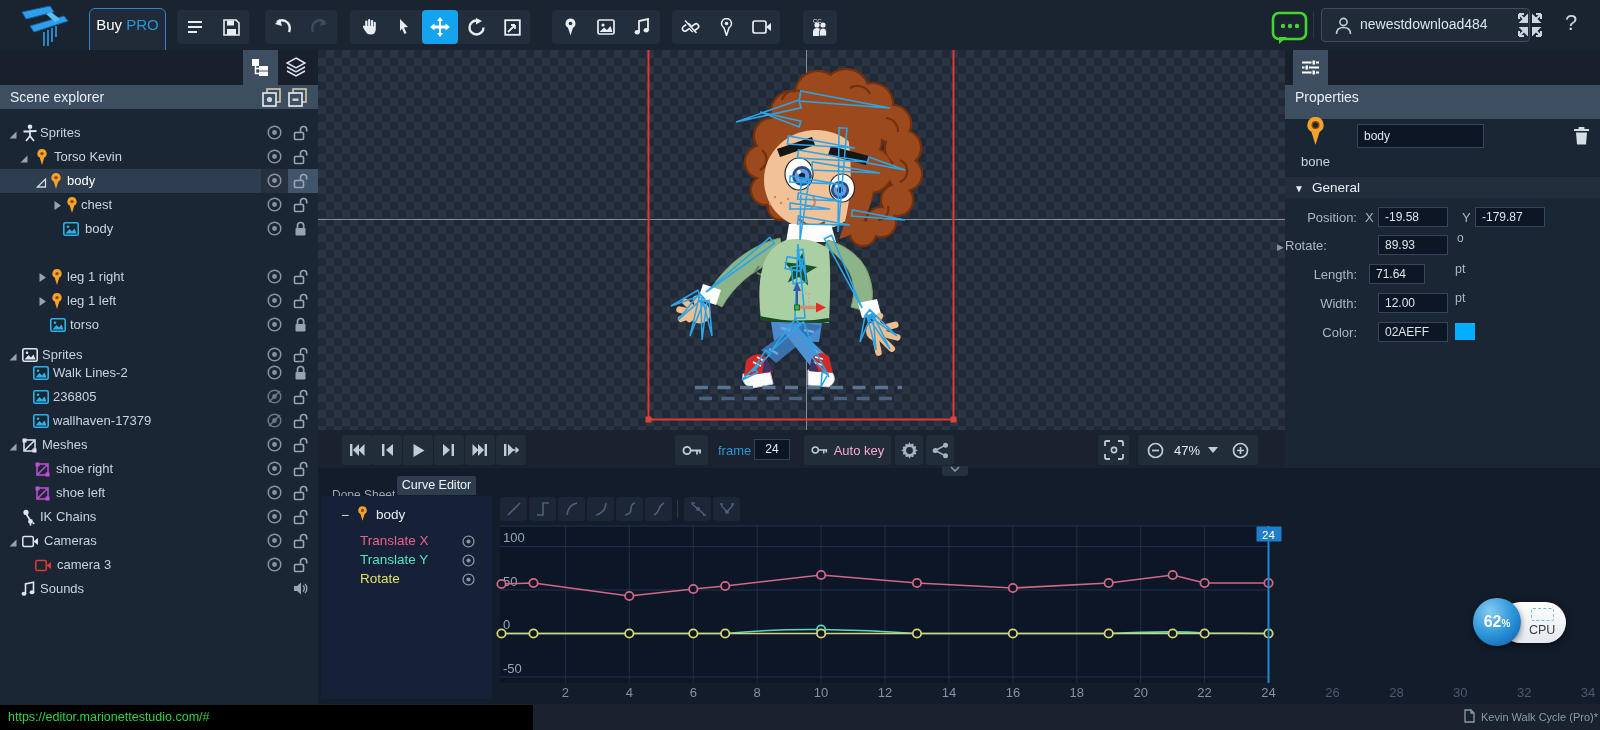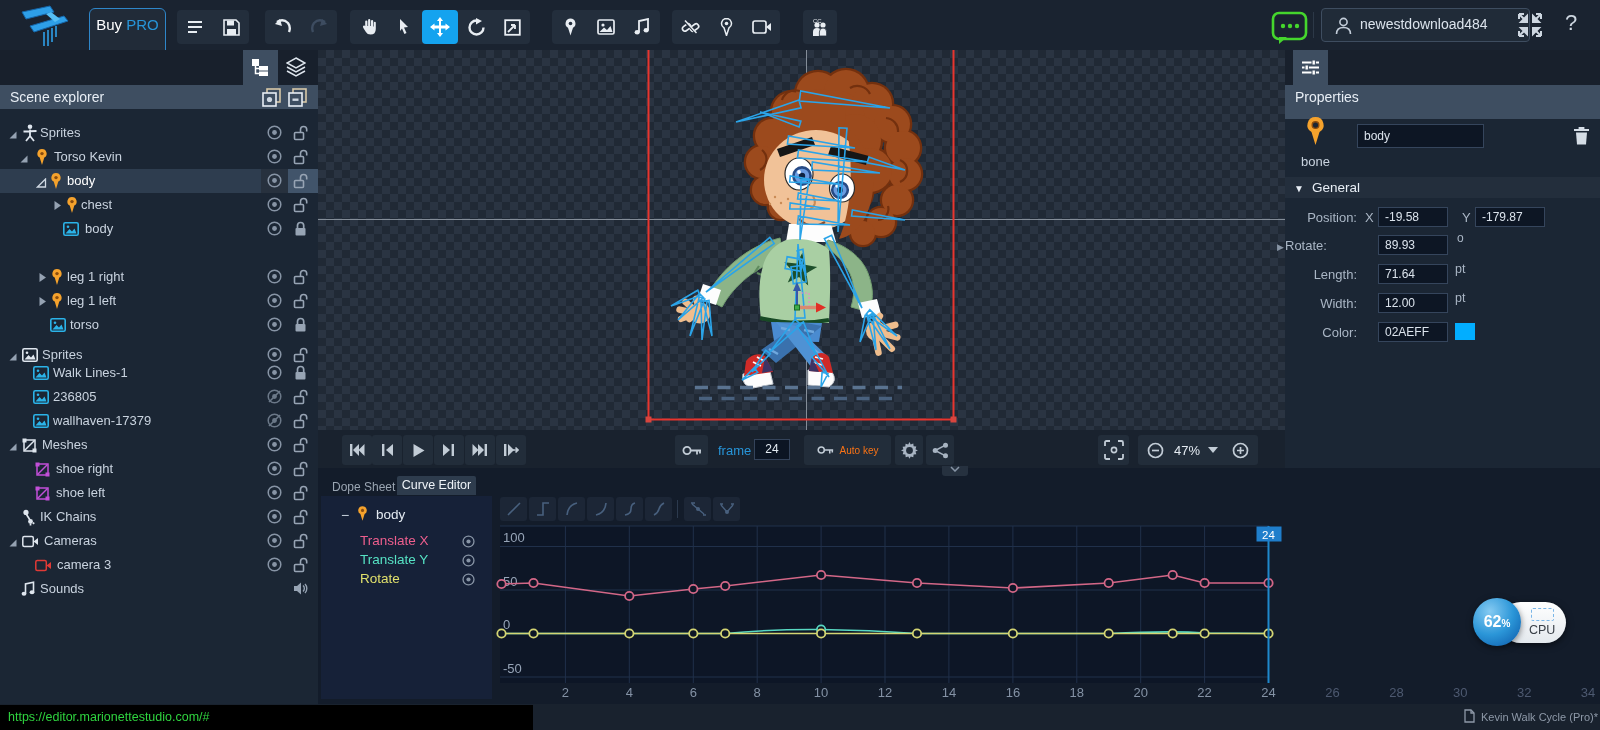--- a/index.html
+++ b/index.html
@@ -376,21 +376,21 @@
           <rect x="1.5" y="7.5" width="9" height="7" rx="1" fill="none" stroke="#97a4b4" stroke-width="1.6"></rect>
           <path d="M7.5 7.5 V4.6 a3.1 3.1 0 0 1 6.2 0 V6.4" fill="none" stroke="#97a4b4" stroke-width="1.6"></path>
         </svg>
       </div>
 <div class="row" style="top:311px">
         <svg class="ricon" style="left:33px;top:5px" width="16" height="14" viewBox="0 0 16 14">
           <rect x="0.8" y="0.8" width="14.4" height="12.4" rx="1.5" fill="none" stroke="#2bb3e8" stroke-width="1.6"></rect>
           <circle cx="5" cy="4.8" r="1.3" fill="#2bb3e8"></circle>
           <path d="M2.5 11.5 L6.5 7 L9 9.5 L11.5 6.5 L13.5 11.5 Z" fill="#2bb3e8"></path>
         </svg>
-        <span class="rlab" style="left:53px">Walk Lines-1</span>
+        <span class="rlab" style="left:53px">Walk Lines-2</span>
         <svg class="reye" width="17" height="15" viewBox="0 0 17 15">
           <circle cx="8.5" cy="7.5" r="6.3" fill="none" stroke="#8794a5" stroke-width="1.5"></circle>
           <circle cx="8.5" cy="7.5" r="2.4" fill="#8794a5"></circle>
         </svg>
         <svg class="rlock" width="15" height="16" viewBox="0 0 15 16">
           <rect x="2.5" y="7" width="10" height="7.5" rx="1" fill="#97a4b4"></rect>
           <path d="M4.5 7 V4.6 a3.1 3.1 0 0 1 6.2 0 V7" fill="none" stroke="#97a4b4" stroke-width="1.7"></path>
         </svg>
       </div>
 <div class="row" style="top:335px">
@@ -706,21 +706,21 @@
           <path d="M8.6 5.5 H19 M15 5.5 v4 M18 5.5 v3" stroke="#c2ccd6" stroke-width="1.8" fill="none"></path>
         </svg>
       </div>
 <span class="abs" style="left:400px;top:13px;font-size:13px;color:#2795d9">frame</span>
 <div class="abs" style="left:436px;top:9px;width:36px;height:21px;background:#0c1523;border:1px solid #34435a;color:#e4ebf2;font-size:12px;text-align:center;line-height:19px">24</div>
 <div class="pbtn" style="left:486px;width:87px">
         <svg width="17" height="10" viewBox="0 0 20 11" style="margin-right:6px">
           <circle cx="5" cy="5.5" r="3.6" fill="none" stroke="#c2ccd6" stroke-width="1.8"></circle>
           <path d="M8.6 5.5 H19 M15 5.5 v4 M18 5.5 v3" stroke="#c2ccd6" stroke-width="1.8" fill="none"></path>
         </svg>
-        <span style="font-size:10px;color:#f97316">Auto key</span>
+        <span style="font-size:13px;color:#f9a8d4">Auto key</span>
       </div>
 <div class="pbtn" style="left:577px;width:28px">
         <svg width="19" height="19" viewBox="0 0 19 19">
           <path d="M9.5 1 l1.2 2.4 2.6-.8 .3 2.7 2.7 .3 -.8 2.6 2.4 1.2 -2.4 1.2 .8 2.6 -2.7 .3 -.3 2.7 -2.6 -.8 -1.2 2.4 -1.2 -2.4 -2.6 .8 -.3 -2.7 -2.7 -.3 .8 -2.6 L1 9.5 l2.4 -1.2 -.8 -2.6 2.7 -.3 .3 -2.7 2.6 .8 Z" fill="#a8b4c2"></path>
           <circle cx="9.5" cy="9.5" r="3.4" fill="#222d3a"></circle>
         </svg>
       </div>
 <div class="pbtn" style="left:608px;width:28px">
         <svg width="17" height="17" viewBox="0 0 17 17">
           <circle cx="13.5" cy="3.2" r="2.5" fill="#a8b4c2"></circle>
@@ -744,21 +744,21 @@
 <svg width="10" height="6" viewBox="0 0 10 6">
           <path d="M0 0 L5 6 L10 0 Z" fill="#c2ccd6"></path>
         </svg>
 <svg width="17" height="17" viewBox="0 0 17 17" style="margin-left:14px">
           <circle cx="8.5" cy="8.5" r="7" fill="none" stroke="#c2ccd6" stroke-width="1.7"></circle>
           <path d="M5 8.5 h7 M8.5 5 v7" stroke="#c2ccd6" stroke-width="1.7"></path>
         </svg>
       </div>
 </div>
 <div class="abs" id="bpanel">
-<span class="abs" style="left:14px;top:12px;font-size:12px;color:#9aa5b2">Dope Sheet</span>
+<span class="abs" style="left:14px;top:20px;font-size:12px;color:#9aa5b2">Dope Sheet</span>
 <div class="abs" style="left:79px;top:8px;width:79px;height:19px;background:#2e3c4d;border-radius:2px 2px 0 0;color:#eef3f8;font-size:12.5px;text-align:center;line-height:19px">Curve Editor</div>
 <div class="abs" style="left:3px;top:28px;width:171px;height:203px;background:#162138">
 <span class="abs" style="left:20px;top:11px;color:#c6d0dc;font-size:14px">−</span>
 <svg class="abs" style="left:36px;top:9px" width="11" height="17" viewBox="0 0 12 18">
           <path d="M6 1 a4.6 4.6 0 0 1 2.3 8.6 L6 17 L3.7 9.6 A4.6 4.6 0 0 1 6 1" fill="#f5a22c"></path>
           <circle cx="6" cy="5.6" r="1.7" fill="#8a4c0e"></circle>
         </svg>
 <span class="abs" style="left:55px;top:11px;color:#e4ebf2;font-size:13.5px">body</span>
 <span class="abs" style="left:39px;top:37px;color:#ee5f8e;font-size:13.5px">Translate X</span>
 <span class="abs" style="left:39px;top:56px;color:#56e2c4;font-size:13.5px">Translate Y</span>
@@ -919,21 +919,21 @@
 <div class="abs" style="left:0;top:127px;width:315px;height:21px;background:#232e3c;color:#e8eef5;font-size:13.5px;line-height:21px"><span style="margin-left:9px;font-size:10px">▼</span><span style="margin-left:8px">General</span></div>
 <div class="plab" style="left:0;top:160px;width:72px;text-align:right">Position:</div>
 <span class="plab" style="left:80px;top:160px">X</span>
 <div class="abs inp" style="left:93px;top:157px;width:70px">-19.58</div>
 <span class="plab" style="left:177px;top:160px">Y</span>
 <div class="abs inp" style="left:190px;top:157px;width:70px">-179.87</div>
 <div class="plab" style="left:0;top:188px;width:72px;">Rotate:</div>
 <div class="abs inp" style="left:93px;top:185px;width:70px">89.93</div>
 <span class="plab" style="left:172px;top:181px;font-size:12px">o</span>
 <div class="plab" style="left:0;top:217px;width:72px;text-align:right">Length:</div>
-<div class="abs inp" style="left:93px;top:214px;width:70px">71.64</div>
+<div class="abs inp" style="left:84px;top:214px;width:56px">71.64</div>
 <span class="plab" style="left:170px;top:212px;font-size:12.5px">pt</span>
 <div class="plab" style="left:0;top:246px;width:72px;text-align:right">Width:</div>
 <div class="abs inp" style="left:93px;top:243px;width:70px">12.00</div>
 <span class="plab" style="left:170px;top:241px;font-size:12.5px">pt</span>
 <div class="plab" style="left:0;top:275px;width:72px;text-align:right">Color:</div>
 <div class="abs inp" style="left:93px;top:272px;width:70px">02AEFF</div>
 <div class="abs" style="left:170px;top:273px;width:20px;height:17px;background:#02AEFF"></div>
 </div>
 <div class="abs" id="sbar"></div>
 <div class="abs" style="left:942px;top:466px;width:26px;height:10px;background:#26313f;border-radius:0 0 3px 3px;text-align:center"><svg width="10" height="6" viewBox="0 0 10 6" style="vertical-align:top">

